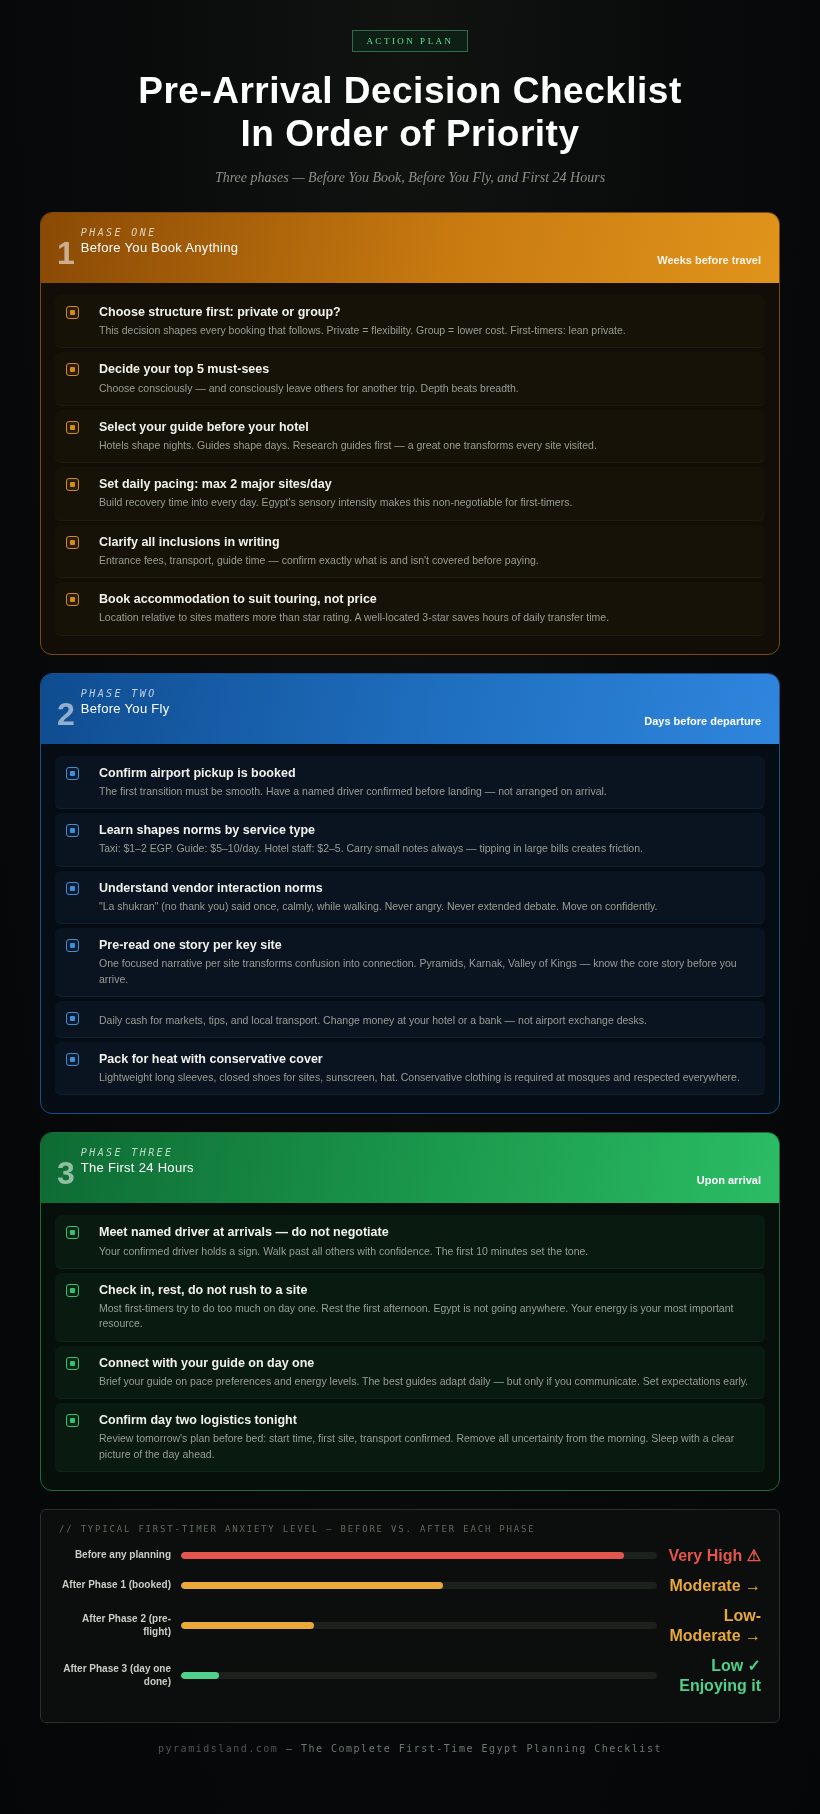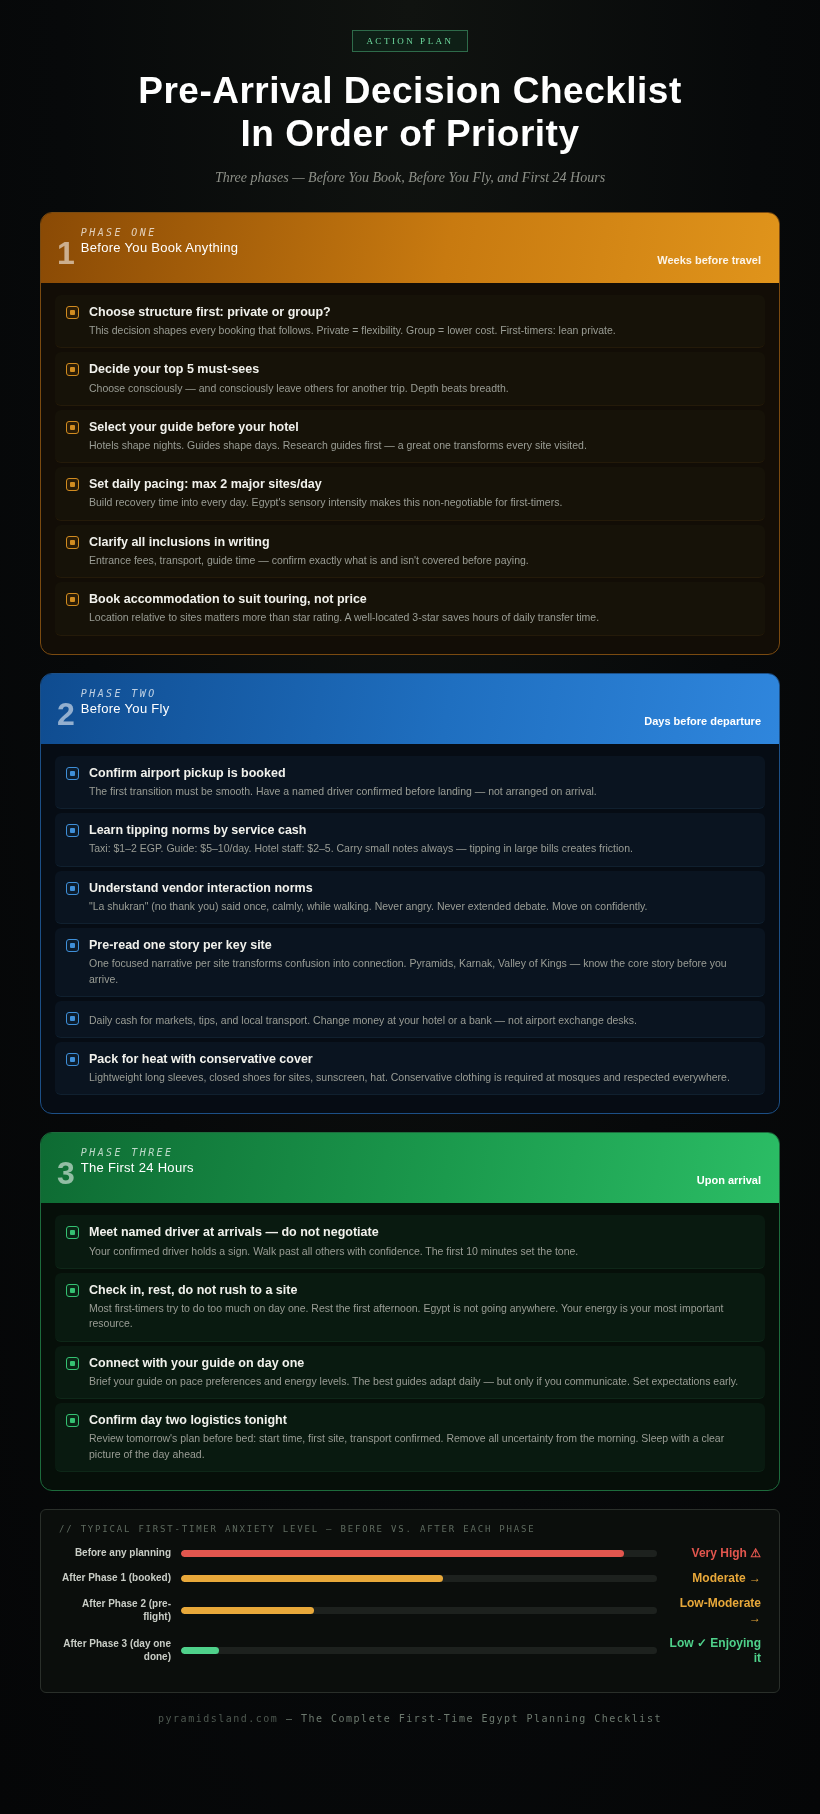--- a/index.html
+++ b/index.html
@@ -87,21 +87,21 @@
     color: rgba(255,255,255,.9);
     align-self: flex-end;
     padding-bottom: 3px;
     white-space: nowrap;
   }
   .p2 .pmeta, .p3 .pmeta { color: #ffffff; }
 
   .items { padding: 12px 14px 14px 14px; }
   .item {
     display: flex;
-    gap: 10px;
+    gap: 20px;
     border-radius: 6px;
     padding: 9px 11px;
     margin-bottom: 4px;
   }
   .i1 { background: #161208; border-bottom: 1px solid #241a09; }
   .i2 { background: #0a1420; border-bottom: 1px solid #10202f; }
   .i3 { background: #091a10; border-bottom: 1px solid #0e2718; }
 
   .cbox {
     width: 13px; height: 13px;
@@ -150,21 +150,21 @@
     flex: 1;
     height: 7px;
     background: #1d211e;
     border-radius: 4px;
     overflow: hidden;
   }
   .fill { height: 100%; border-radius: 4px; }
   .rval {
     width: 104px;
     text-align: right;
-    font-size: 12px;
+    font-size: 16px;
     font-weight: bold;
     padding-left: 10px;
     line-height: 1.25;
   }
   .footer {
     text-align: center;
     margin-top: 20px;
     font-family: "DejaVu Sans Mono", monospace;
     font-size: 10px;
     letter-spacing: 1.5px;
@@ -254,21 +254,21 @@
       <div class="item i2">
         <div class="cbox cb2"></div>
         <div class="itxt">
           <div class="ititle">Confirm airport pickup is booked</div>
           <div class="idesc">The first transition must be smooth. Have a named driver confirmed before landing — not arranged on arrival.</div>
         </div>
       </div>
       <div class="item i2">
         <div class="cbox cb2"></div>
         <div class="itxt">
-          <div class="ititle">Learn tipping norms by service cash</div>
+          <div class="ititle">Learn shapes norms by service type</div>
           <div class="idesc">Taxi: $1–2 EGP. Guide: $5–10/day. Hotel staff: $2–5. Carry small notes always — tipping in large bills creates friction.</div>
         </div>
       </div>
       <div class="item i2">
         <div class="cbox cb2"></div>
         <div class="itxt">
           <div class="ititle">Understand vendor interaction norms</div>
           <div class="idesc">"La shukran" (no thank you) said once, calmly, while walking. Never angry. Never extended debate. Move on confidently.</div>
         </div>
       </div>

